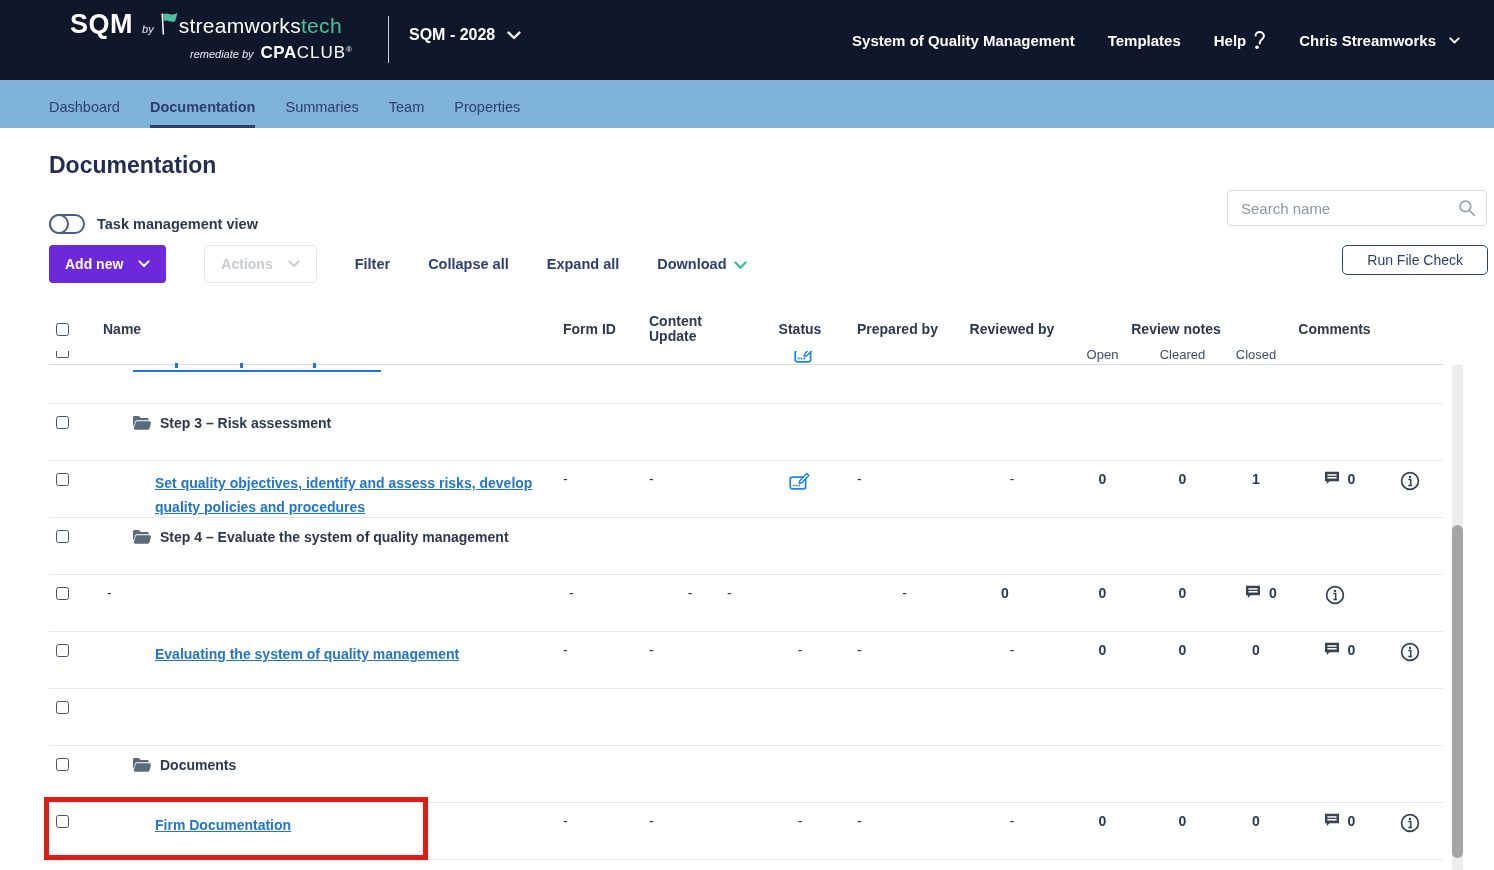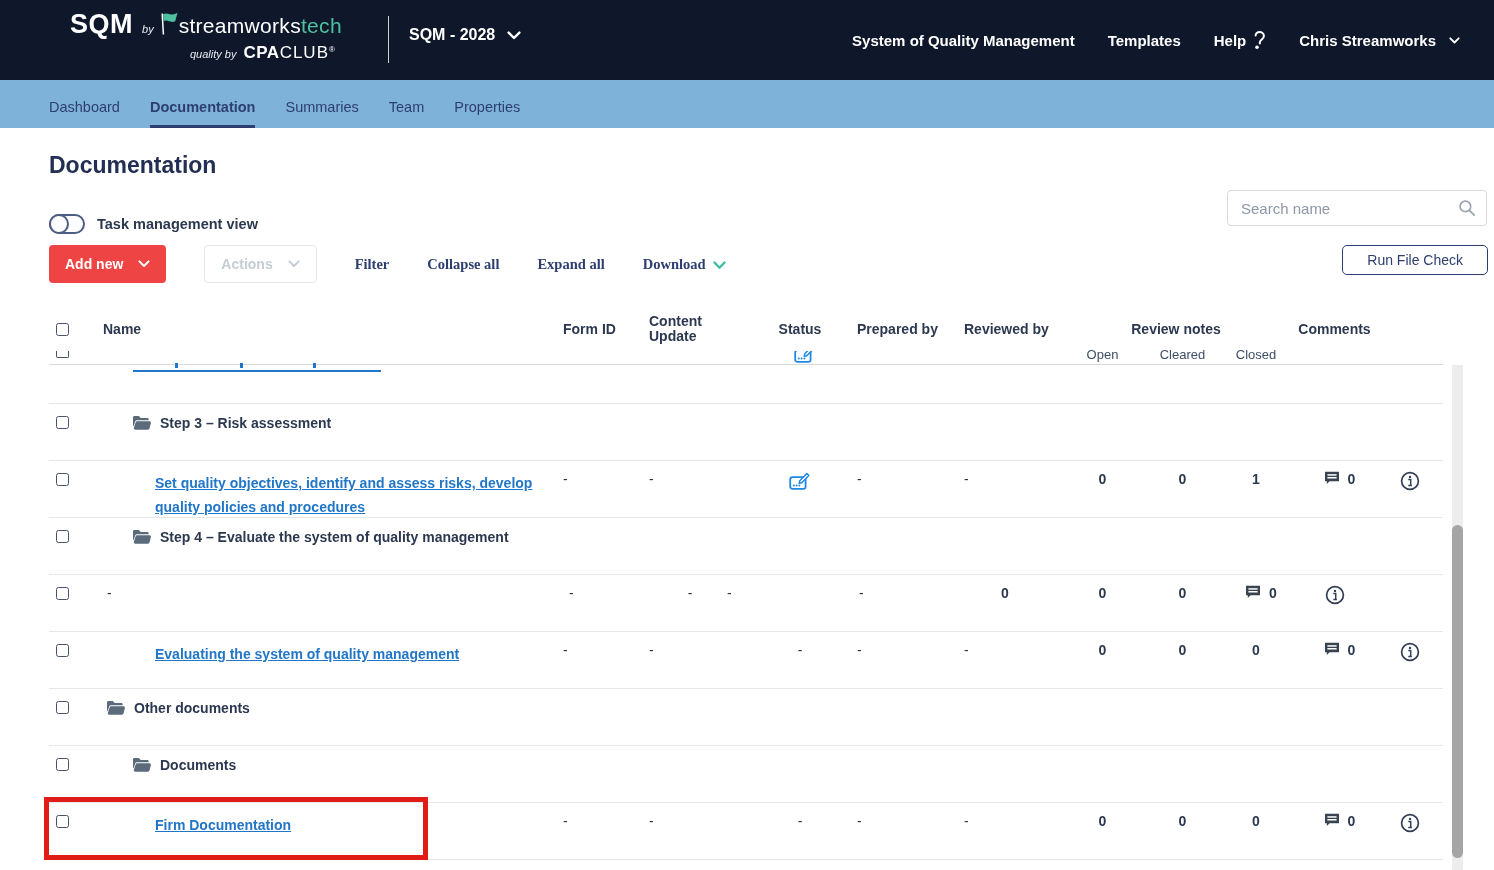--- a/index.html
+++ b/index.html
@@ -41,25 +41,25 @@
     padding:0 36px 0 13px; font-size:15px; color:#2c3850; font-family:inherit; }
   .searchbox input::placeholder { color:#8d97a6; }
   .search-icon { position:absolute; right:11px; top:9px; }
 
   .togglerow { position:absolute; left:49px; top:86px; display:flex; align-items:center; gap:12px; }
   .toggle { position:relative; width:36px; height:20px; border:2px solid #4d5c84; border-radius:11px; background:#fff; cursor:pointer; }
   .toggle .knob { position:absolute; left:-2px; top:-2px; width:20px; height:20px; border:2px solid #4d5c84; border-radius:50%; background:#fff; }
   .toggle-label { font-size:14.5px; font-weight:700; color:#2c3850; }
 
   .toolbar { position:absolute; left:49px; top:117px; height:38px; display:flex; align-items:center; gap:38px; }
-  .btn-addnew { height:38px; padding:0 16px; background:#ef4444; color:#fff; border:none; border-radius:4px;
+  .btn-addnew { height:38px; padding:0 16px; background:#6d28d9; color:#fff; border:none; border-radius:4px;
     font-size:14px; font-weight:700; display:flex; align-items:center; gap:15px; cursor:pointer; font-family:inherit; }
   .btn-actions { height:38px; padding:0 16px; background:#fff; color:#c6cdd6; border:1px solid #e3e7ec; border-radius:4px;
     font-size:14px; font-weight:700; display:flex; align-items:center; gap:15px; font-family:inherit; }
-  .tool-link { font-size:14.5px; font-weight:700; color:#2d3e70; cursor:pointer; display:flex; align-items:center; gap:7px;font-family:Liberation Serif, serif; }
+  .tool-link { font-size:14.5px; font-weight:700; color:#2d3e70; cursor:pointer; display:flex; align-items:center; gap:7px; }
   .dl-chev { color:#3fbf9f; position:relative; top:1px; }
   .btn-runcheck { position:absolute; right:6px; top:117px; height:30px; padding:0 24px; background:#fff;
     border:1.5px solid #2d3e70; border-radius:5px; color:#2d3e70; font-size:14px; font-weight:500; cursor:pointer; font-family:inherit; }
 
   
   .tablewrap { position:absolute; left:49px; top:177px; width:1394px; }
   .grid12 { display:grid; grid-template-columns:40px 456px 80px 90px 130px 105px 110px 85px 75px 72px 85px 66px; }
 
   .thead { position:relative; height:60px; border-bottom:1px solid #d8dadd; }
   .th-main { padding-top:16px; }
@@ -79,21 +79,21 @@
   .cell { font-size:14px; color:#2c3850; }
   .c-chk { padding-left:7px; }
   .cb { display:inline-block; width:13px; height:13px; border:1.5px solid #49526b; border-radius:2.5px; background:#fff; margin-top:2px; cursor:pointer; }
   .c-name { padding-right:10px; line-height:19px; }
   .ind1 { padding-left:18px; } .ind2 { padding-left:44px; } .ind3 { padding-left:66px; }
   .ficon { display:inline-block; vertical-align:-2px; margin-right:9px; }
   .fname { font-weight:700; color:#2c3850; }
   .dlink { display:inline-block; max-width:392px; color:#2176c7; font-weight:600; text-decoration:underline; cursor:pointer; line-height:24px; }
   .c-formid { padding-left:18px; } .c-content { padding-left:24px; }
   .c-status { text-align:center; padding-left:40px; }
-  .c-prep { padding-left:12px; } .c-rev { padding-left:14px; }
+  .c-prep { padding-left:12px; } .c-rev { padding-left:14px;text-align:center; }
   .c-num { text-align:center; font-weight:700; }
   .c-comments { display:flex; justify-content:center; align-items:flex-start; gap:8px; padding-left:10px; }
   .bcount { font-weight:700; }
   .c-info { display:flex; justify-content:center; }
   .eicon, .bicon, .iicon { display:inline-block; cursor:pointer; line-height:0; }
 
   .frag { display:block; position:relative; width:248px; height:4px; margin-top:1px; border-bottom:2.5px solid #2176c7; }
   .frag .tick { position:absolute; bottom:2px; width:2.5px; height:5px; background:#2176c7; }
   .t1 { left:42px; } .t2 { left:107px; } .t3 { left:180px; }
 
@@ -114,21 +114,21 @@
       <span class="by">by</span>
       <span class="flag-icon">
         <svg width="19" height="24" viewBox="0 0 19 24">
             <path d="M3.2 1.5l1.2 21" stroke="#fff" stroke-width="1.5"></path>
             <path d="M4 2.2c4.5-2.6 7.5 2 12.5-.4l2-1-2.3 8.4c-4.6 2.3-7.6-2.2-11.6.1z" fill="#4ec0a0"></path>
           </svg>
       </span>
       <span class="brandname"><span>streamworks</span><span class="teal">tech</span></span>
     </div>
     <div class="brand-row2">
-      <span class="authored-by">quality by</span>
+      <span class="authored-by">remediate by</span>
       <span><span class="cpa">CPA</span><span class="club">CLUB</span><span class="reg">®</span></span>
     </div>
   </div>
   <div class="hdr-divider"></div>
   <div class="engagement">
     <span>SQM - 2028</span>
     <span style="line-height:0;">
       <svg width="14" height="9" viewBox="0 0 14 9">
           <path d="M1.6 1.6 7 7l5.4-5.4" fill="none" stroke="#fff" stroke-width="2.4" stroke-linecap="round" stroke-linejoin="round"></path>
         </svg>
@@ -381,24 +381,20 @@
           <div class="cell c-info">
             <span class="iicon"><svg width="20" height="20" viewBox="0 0 20 20">
                 <circle cx="10" cy="10" r="8.4" fill="none" stroke="#333d55" stroke-width="1.7"></circle>
                 <circle cx="10" cy="5.9" r="1.2" fill="#333d55"></circle>
                 <path d="M8.3 8.6h2.4v6M8.3 14.6h3.6" stroke="#333d55" stroke-width="1.5" fill="none"></path>
               </svg></span>
           </div>
         </div>
         <div class="trow grid12 folder">
           <div class="cell c-chk"><span class="cb"></span></div>
-          <div class="cell c-name ind1"><span class="ficon"><svg width="18" height="14" viewBox="0 0 18 14">
-                <path fill="#5c6b7c" d="M1.4 0h4.4l1.9 2h6.6c.8 0 1.4.6 1.4 1.4v.8H4.1c-1 0-1.9.7-2.1 1.7L.6 10.6 0 9V1.4C0 .6.6 0 1.4 0z"></path>
-                <path fill="#5c6b7c" d="M4.3 5.2h12.2c.9 0 1.6.9 1.4 1.8l-1.3 5.3c-.2.8-.9 1.4-1.7 1.4H2.2c-.9 0-1.6-.9-1.4-1.8l1.8-5.4c.2-.8.9-1.3 1.7-1.3z"></path>
-              </svg></span><span class="fname">Other documents</span></div>
           <div class="cell c-formid"></div>
           <div class="cell c-content"></div>
           <div class="cell c-status"></div>
           <div class="cell c-prep"></div>
           <div class="cell c-rev"></div>
           <div class="cell c-num"></div>
           <div class="cell c-num"></div>
           <div class="cell c-num"></div>
           <div class="cell c-comments"></div>
           <div class="cell c-info"></div>

